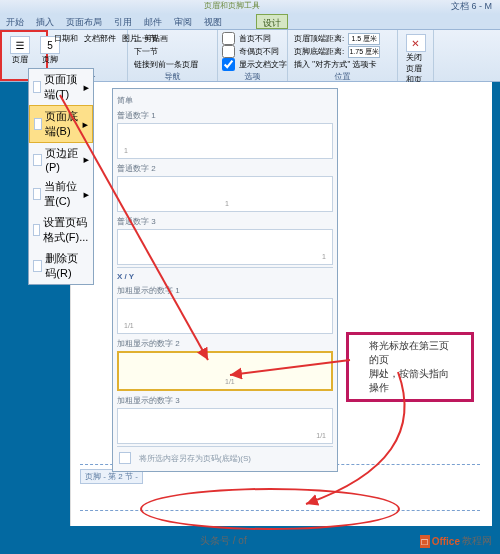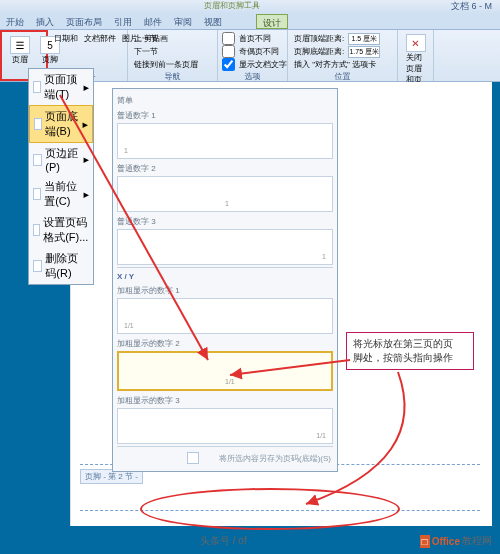--- a/index.html
+++ b/index.html
@@ -8,42 +8,42 @@
   .title-center { flex:1; text-align:center; }
   .title-right { position:absolute; right:8px; top:0; }
   .tabs { background:#cfe0f2; display:flex; font-size:9px; height:16px; border-bottom:1px solid #9bb6d6;}
   .tab { padding:2px 6px; color:#3b5880; cursor:pointer;}
   .tab.contextual { background:#d5e6c4; border:1px solid #7fa64f; color:#3b5a1e;}
   .contextual-title { position:absolute; top:0; left:204px; font-size:8px; color:#6b8a3e;}
   .ribbon { background:linear-gradient(#eaf1fa,#d8e5f3); height:52px; display:flex; border-bottom:1px solid #9bb6d6; font-size:8px;}
   .ribbon-group { border-right:1px solid #b8cce0; padding:2px 4px; display:flex; flex-direction:column; justify-content:space-between;}
   .ribbon-group-label { text-align:center; color:#3b5880; font-size:8px;}
   .ribbon-row { display:flex; gap:2px; align-items:center;}
-  .ribbon-btn { padding:1px 2px; cursor:pointer; white-space:nowrap;}
+  .ribbon-btn { padding:1px 2px; cursor:pointer; white-space:nowrap;font-family:Liberation Serif, serif;}
   .big-btn { display:flex; flex-direction:column; align-items:center; padding:2px 4px; cursor:pointer;}
   .big-icon { width:20px; height:18px; background:#fff; border:1px solid #b3c7e0; display:flex; align-items:center; justify-content:center; font-size:10px;}
   .red-box { border:2px solid #e03030; }
   .dropdown-menu { position:absolute; top:68px; left:28px; width:66px; background:#f5f7fa; border:1px solid #8aa6c2; font-size:11px; z-index:5;}
   .dropdown-item { padding:3px 4px; display:flex; align-items:center; gap:3px; cursor:pointer;}
   .dropdown-item.sel { background:#fde08a; border:1px solid #e0b030;}
   .di-icon { width:12px; height:12px; border:1px solid #b3c7e0; background:#fff;}
   .gallery { position:absolute; top:88px; left:112px; width:226px; background:#f5f7fa; border:1px solid #8aa6c2; padding:4px; z-index:4;}
   .gallery-label { font-size:8px; color:#6b7a8a; padding:2px 0;}
   .gallery-item { background:#fff; border:1px solid #c4d2e2; height:36px; margin-bottom:2px; position:relative;}
   .gallery-item.sel { border:2px solid #e0b030; background:#fffef0; height:40px;}
   .gallery-sep { border-top:1px solid #c4d2e2; margin:2px 0;}
-  .gallery-save { font-size:8px; color:#8a9aaa; padding:3px 2px; display:flex; align-items:center; gap:20px;justify-content:flex-end;}
+  .gallery-save { font-size:8px; color:#8a9aaa; padding:3px 2px; display:flex; align-items:center; gap:8px;}
   .num-preview { position:absolute; bottom:4px; font-size:7px; color:#999;}
   .doc-area { position:absolute; top:82px; left:0; right:0; bottom:0; background:#0369a1;}
   .page-edge { position:absolute; left:70px; right:8px; top:0; bottom:28px; background:#fff; border-left:1px solid #ddd;}
   .footer-zone { position:absolute; bottom:46px; left:80px; right:20px; height:44px; }
   .footer-dash { border-top:1px dashed #7aa0d0; width:100%; height:0;}
   .footer-tab { display:inline-block; background:#eaf1fa; border:1px solid #b3c7e0; font-size:8px; padding:1px 4px; color:#5a7aa0; margin-top:-1px;}
   .circle { position:absolute; border:2px solid #e03030; border-radius:50%; }
-  .annot { position:absolute; border:1px solid #be185d; background:#fff; padding:4px 6px; font-size:10px; color:#333; line-height:1.4; z-index:6;}
+  .annot { position:absolute; border:3px solid #be185d; background:#fff; padding:4px 20px; font-size:10px; color:#333; line-height:1.4; z-index:6;}
   .watermark { position:absolute; bottom:6px; right:8px; font-size:10px; color:#666; display:flex; align-items:center; gap:2px;}
   .wm-head { position:absolute; bottom:6px; left:200px; font-size:10px; color:#666;}
   svg.arrow { position:absolute; z-index:7; pointer-events:none;}
   .spinner { background:#fff; border:1px solid #a0b8d0; width:32px; height:12px; font-size:7px; text-align:center;}
 </style>
 </head>
 <body>
 
 <div class="contextual-title">页眉和页脚工具</div>
 

